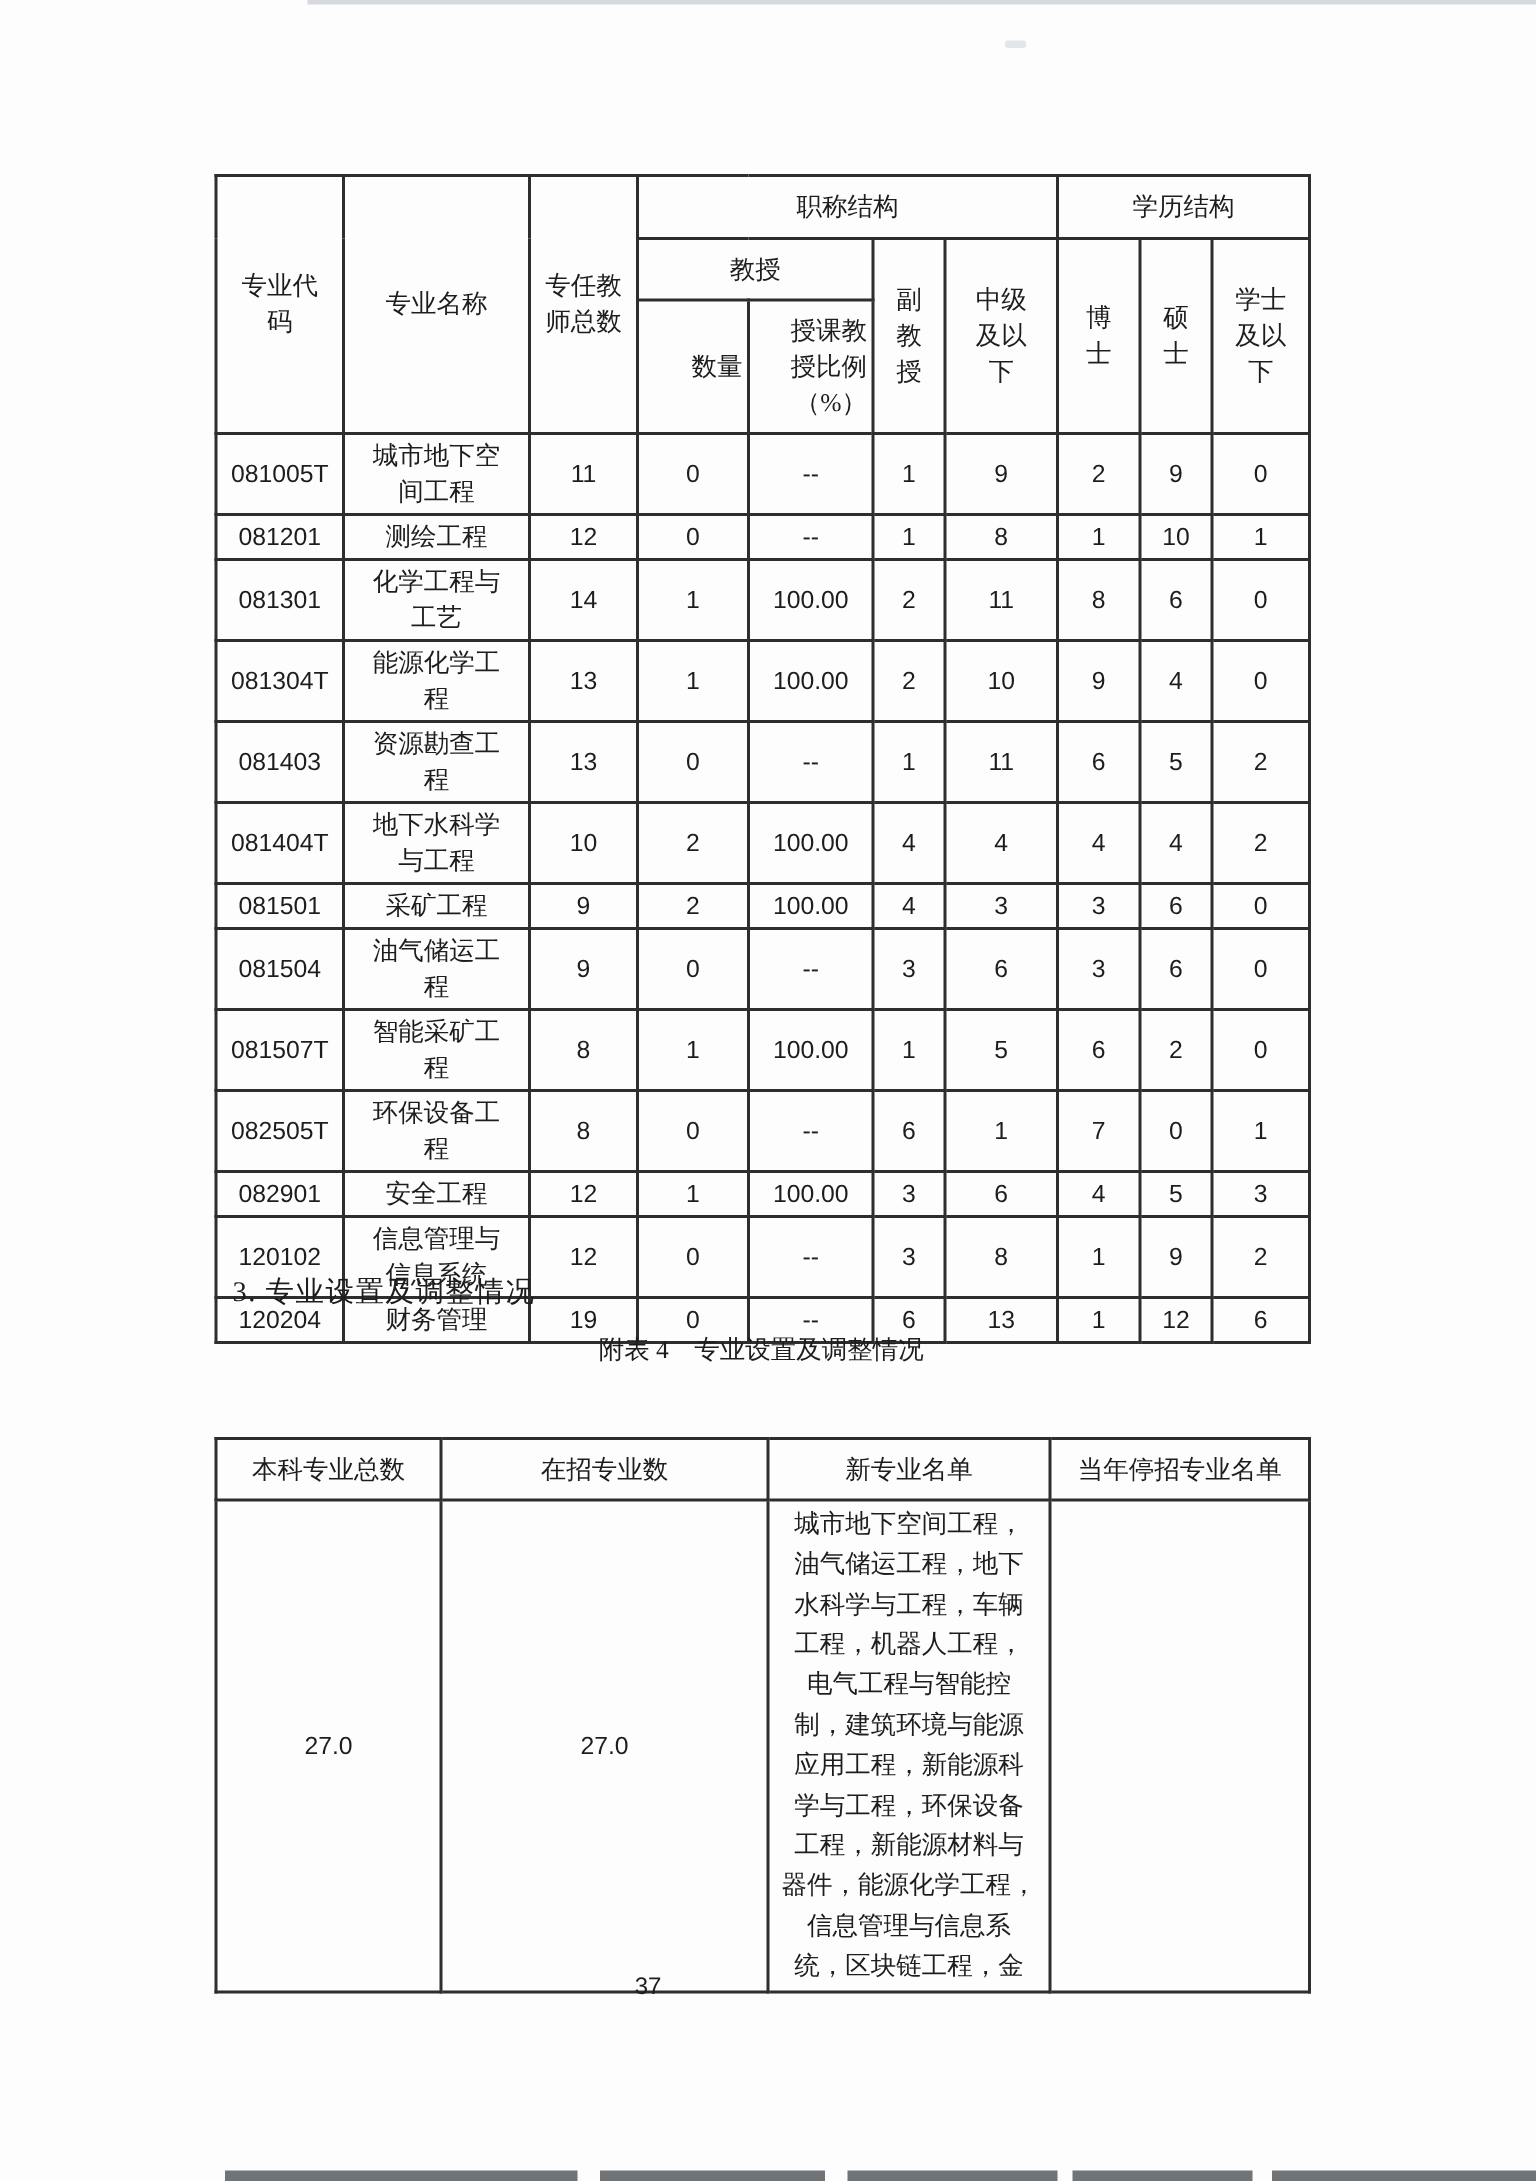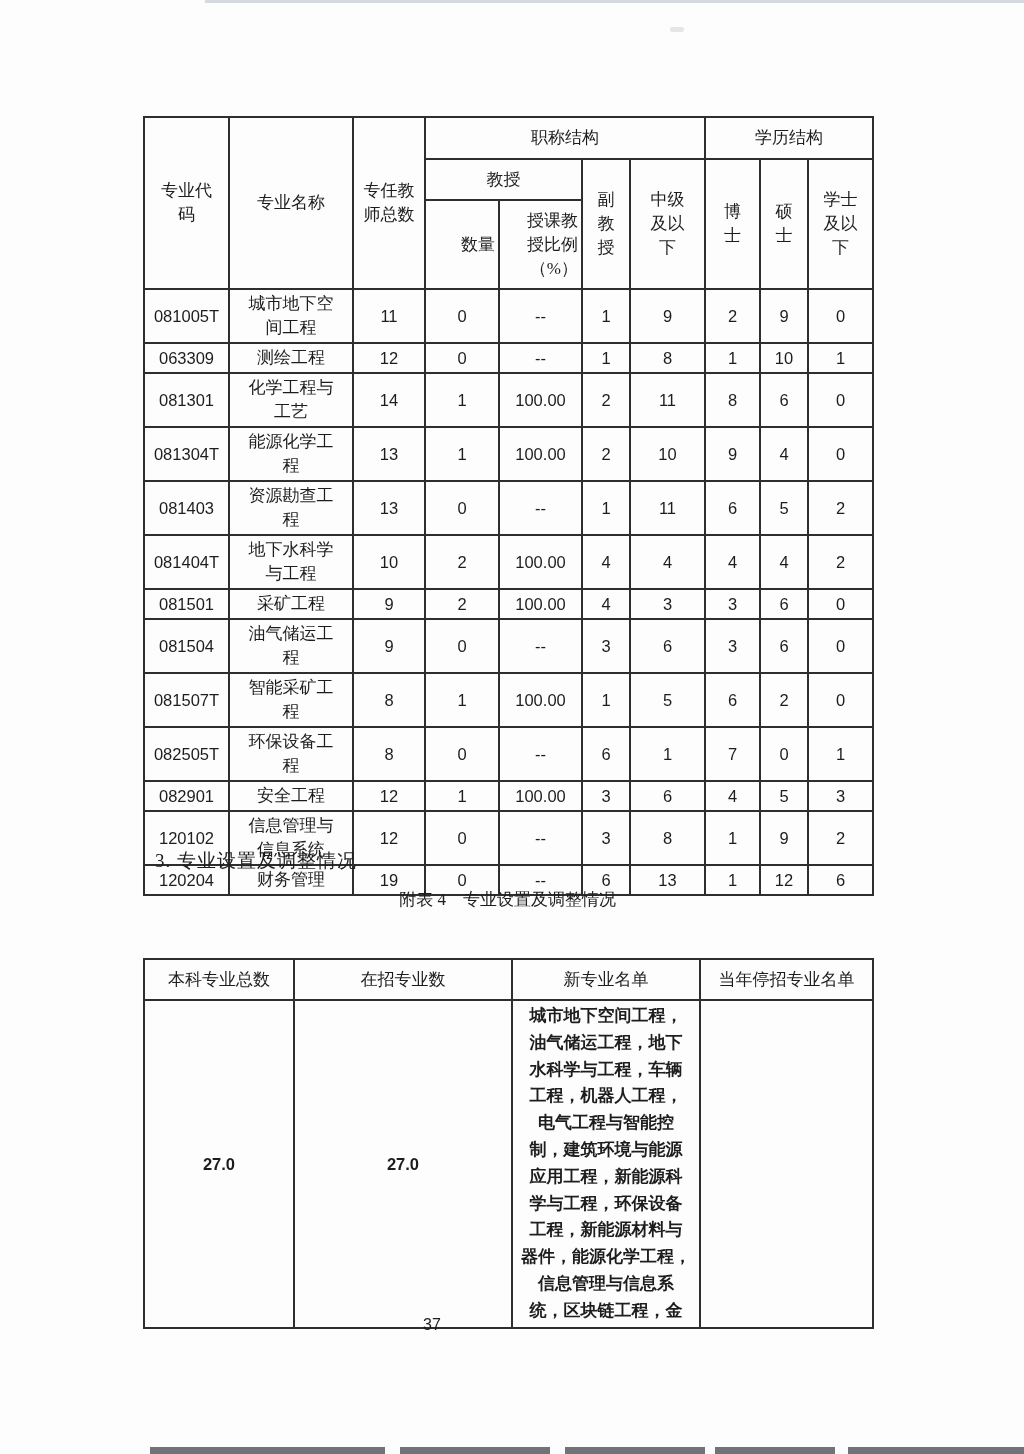--- a/index.html
+++ b/index.html
@@ -22,21 +22,21 @@
   .pre{white-space:pre-line;}
   .num{font-family:"Liberation Sans","DejaVu Sans",sans-serif;font-size:16.5px;}
 
   .t1{position:absolute;left:143px;top:116px;width:729px;}
   .t1 tr.h1 th{height:36px;}
   .t1 tr.h2 th{height:35px;}
   .t1 tr.h3 th{height:83px;text-align:right;}
 
   .t2{position:absolute;left:143px;top:958px;width:729px;}
   .t2 th{height:35px;border-radius:10px;}
-  .t2 td{height:322px;font-weight:bold;}
+  .t2 td{height:322px;}
   .t2 .newmajors{white-space:pre-line;vertical-align:top;line-height:26.8px;padding-top:2px;}
 
   .section-heading{position:absolute;left:155px;top:848px;font-size:19px;font-weight:normal;letter-spacing:1px;}
   .table-caption{position:absolute;left:143px;top:888px;width:729px;text-align:center;font-size:17px;}
   .page-number{position:absolute;left:0;top:1316px;width:864px;text-align:center;
                font-family:"Liberation Sans","DejaVu Sans",sans-serif;font-size:16px;}
 </style>
 </head>
 <body>
 
@@ -97,21 +97,21 @@
       <td class="num">11</td>
       <td class="num">0</td>
       <td class="num">--</td>
       <td class="num">1</td>
       <td class="num">9</td>
       <td class="num">2</td>
       <td class="num">9</td>
       <td class="num">0</td>
     </tr>
     <tr>
-      <td class="num">063309</td>
+      <td class="num">081201</td>
       <td class="pre">测绘工程</td>
       <td class="num">12</td>
       <td class="num">0</td>
       <td class="num">--</td>
       <td class="num">1</td>
       <td class="num">8</td>
       <td class="num">1</td>
       <td class="num">10</td>
       <td class="num">1</td>
     </tr>

